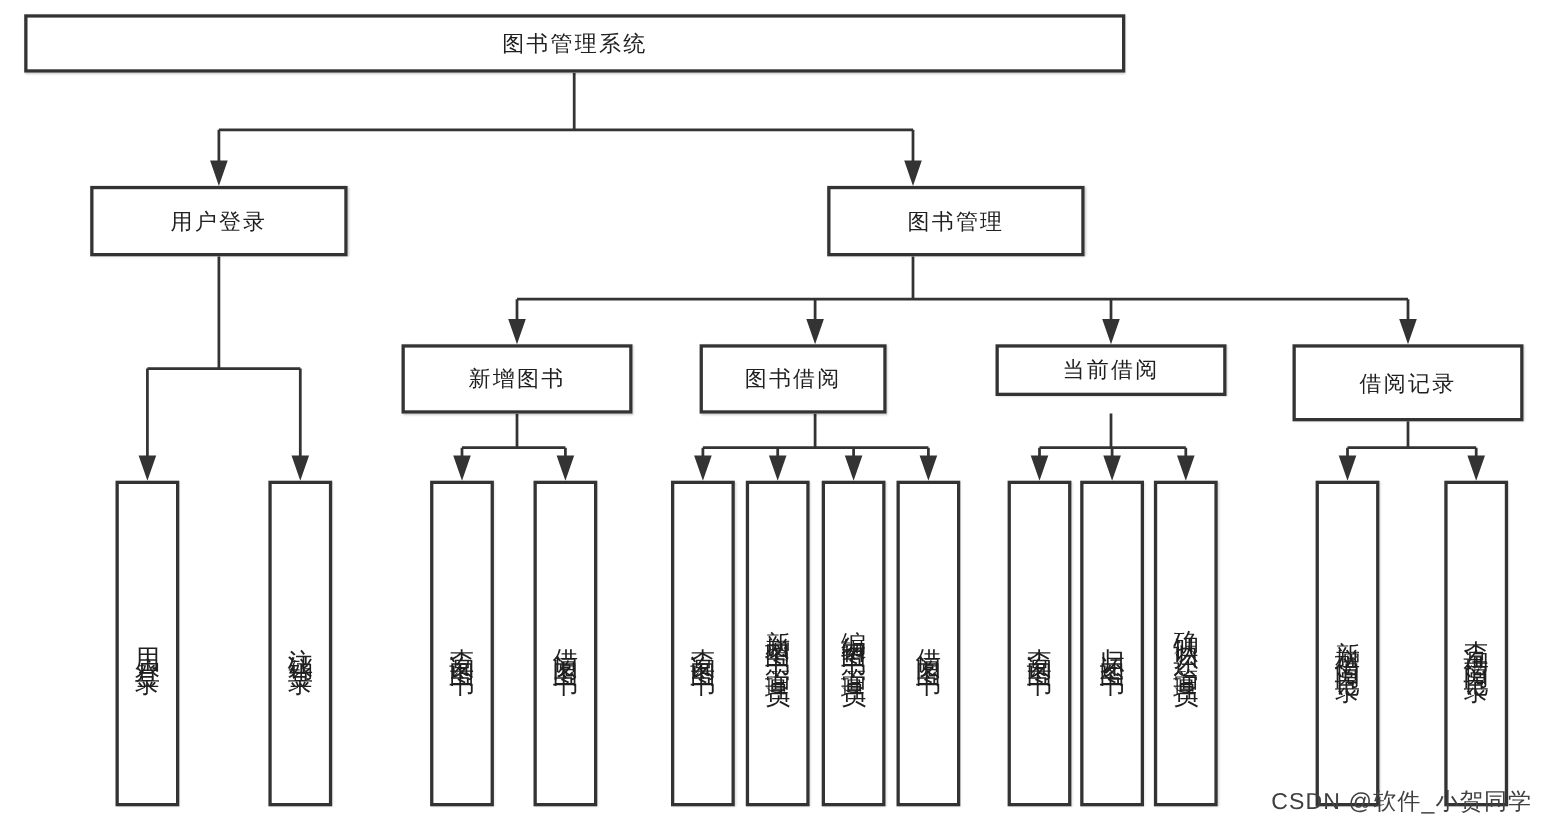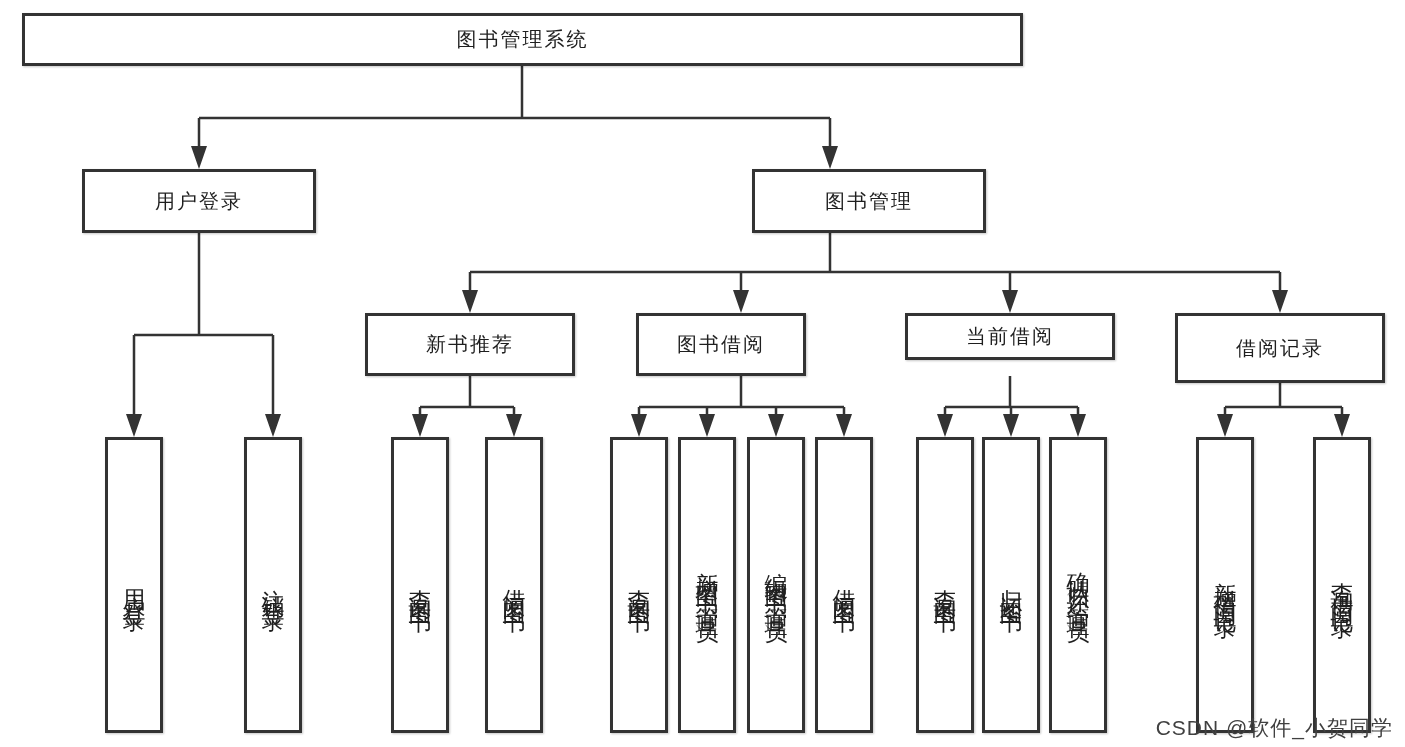--- a/index.html
+++ b/index.html
@@ -70,21 +70,21 @@
              M937 414 H953 L945 437 Z  M1003 414 H1019 L1011 437 Z
              M1070 414 H1086 L1078 437 Z
              M1217 414 H1233 L1225 437 Z  M1334 414 H1350 L1342 437 Z"></path>
   </svg>
 
   <div class="node h-node" style="left:22px;top:13px;width:1001px;height:53px;">图书管理系统</div>
 
   <div class="node h-node" style="left:82px;top:169px;width:234px;height:64px;">用户登录</div>
   <div class="node h-node" style="left:713px;top:169px;width:234px;height:64px;margin-left:39px;">图书管理</div>
 
-  <div class="node h-node" style="left:365px;top:313px;width:210px;height:63px;">新书推荐</div>
+  <div class="node h-node" style="left:365px;top:313px;width:210px;height:63px;">新增图书</div>
   <div class="node h-node" style="left:636px;top:313px;width:170px;height:63px;">图书借阅</div>
   <div class="node h-node" style="left:905px;top:313px;width:210px;height:47px;">当前借阅</div>
   <div class="node h-node" style="left:1175px;top:313px;width:210px;height:70px;">借阅记录</div>
 
   <div class="node v-node" style="left:105px;top:437px;width:58px;height:296px;">用户登录</div>
   <div class="node v-node" style="left:244px;top:437px;width:58px;height:296px;">注销登录</div>
 
   <div class="node v-node" style="left:391px;top:437px;width:58px;height:296px;">查询图书</div>
   <div class="node v-node" style="left:485px;top:437px;width:58px;height:296px;">借阅图书</div>
 

